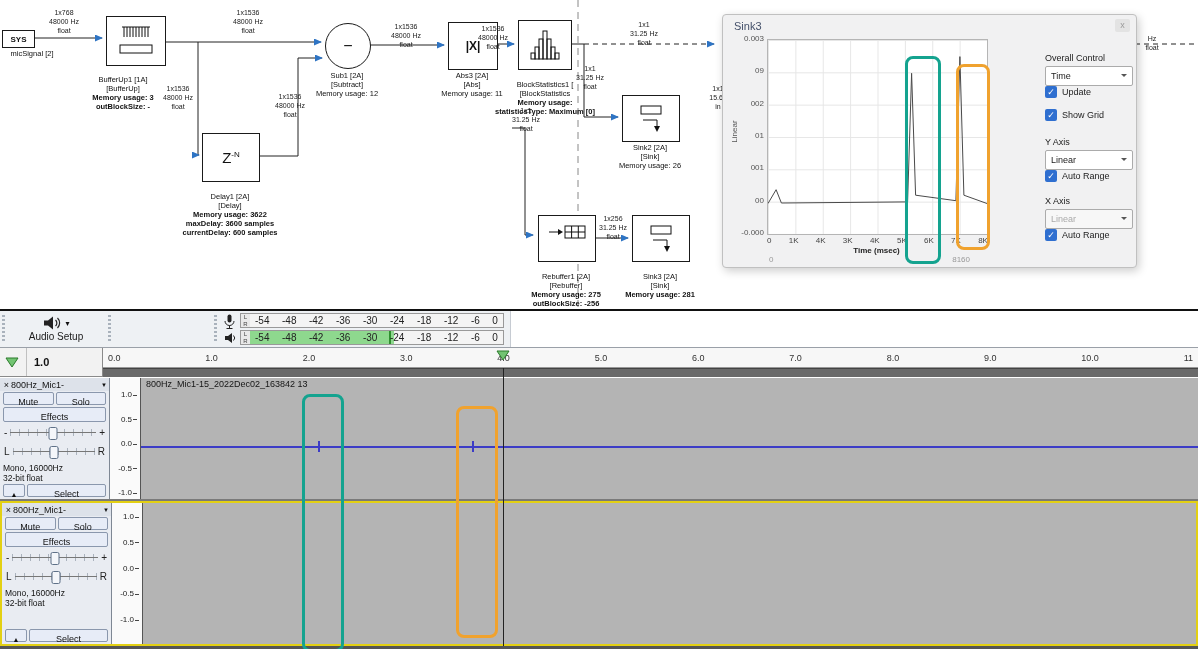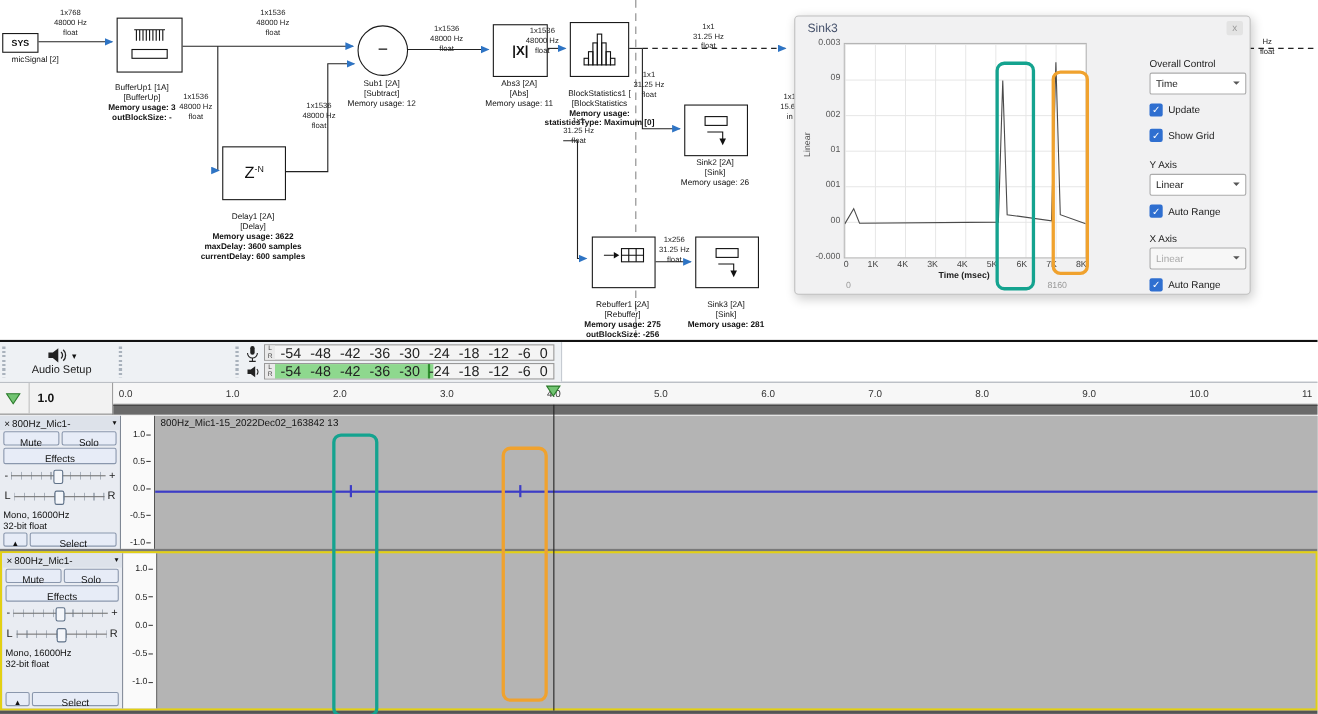--- a/index.html
+++ b/index.html
@@ -34,21 +34,21 @@
   .ylab{position:absolute;left:-14px;top:112px;width:50px;text-align:center;font-size:8px;color:#555;
         transform:rotate(-90deg)}
   .xticks{position:absolute;left:44px;top:221px;width:221px;display:flex;justify-content:space-between;
           font-size:8px;color:#444}
   .xlabel{position:absolute;left:44px;top:231px;width:219px;text-align:center;font-size:8px;font-weight:bold;color:#222}
   .xrange{position:absolute;left:44px;top:240px;width:219px;display:flex;justify-content:space-between;
           box-sizing:border-box;padding:0 16px 0 2px;font-size:8px;color:#999}
   .panel{position:absolute;left:322px;top:38px;width:88px;font-size:9px;color:#222}
   .ptitle{margin-bottom:3px}
   .select{height:18px;background:#fff;border:1px solid #ababab;border-radius:2px;line-height:18px;
-          padding-left:5px;position:relative;margin-bottom:8px}
+          padding-left:5px;position:relative;}
   .select::after{content:"";position:absolute;right:5px;top:7px;border:3.5px solid transparent;border-top-color:#555}
   .select.dis{color:#aaa;background:#f7f7f7}
   .cb{display:flex;align-items:center;gap:5px;margin-bottom:11px}
   .cbbox{width:12px;height:12px;background:#2f6fd0;border-radius:2px;color:#fff;font-size:9px;
          line-height:12px;text-align:center;flex:none}
   
   #aud-sep{position:absolute;left:0;top:309px;width:1198px;height:2px;background:#111;z-index:5}
   #toolbar{position:absolute;left:0;top:311px;width:1198px;height:36px;background:#fff;
            border-bottom:1px solid #9aa0a8;box-sizing:content-box;z-index:5}
   .dock{position:absolute;left:0;top:0;width:510px;height:36px;background:#eef1f4;border-right:1px solid #c6cbd2}
@@ -56,21 +56,21 @@
         background-image:repeating-linear-gradient(to bottom,#a9b2bc 0 2px,transparent 2px 4px)}
   .cluster{position:absolute;top:1px;height:34px;display:flex;flex-direction:column;align-items:center;
            justify-content:center;gap:1px}
   .crow{display:flex;align-items:center;gap:3px}
   .clabel{font-size:10px;color:#1a1a1a}
   .meter{position:absolute;height:15px;border:1px solid #999;background:#f4f4f4;display:flex;box-sizing:border-box}
   .lrcol{width:9px;background:#e9e9e9;display:flex;flex-direction:column;justify-content:space-around;
          align-items:center;font-size:6px;color:#444;line-height:6px}
   .bars{position:relative;flex:1}
   .nums{position:absolute;left:0;top:0;right:0;bottom:0;display:flex;justify-content:space-between;
-        align-items:center;padding:0 5px;font-size:13px;color:#222;z-index:2}
+        align-items:center;padding:0 5px;font-size:10px;color:#222;z-index:2}
   .green{position:absolute;left:0;top:0;bottom:0;width:57%;background:#8ed88e}
   .peak{position:absolute;left:55%;top:0;bottom:0;width:2px;background:#2f8f2f}
   #tl-left{position:absolute;left:0;top:348px;width:103px;height:29px;background:#f2f2f2;
            border-right:1px solid #8a8a8a;border-bottom:1px solid #8a8a8a;box-sizing:border-box;
            display:flex;align-items:center;z-index:5}
   #tl-left .sep{width:1px;height:100%;background:#c0c0c0;margin:0 7px}
   #tl-left .val{font-size:11px;font-weight:bold;color:#111}
   #tl-ruler{position:absolute;left:103px;top:348px;width:1095px;height:20px;background:#f7f7f7;
             border-bottom:1px solid #999;box-sizing:border-box;display:flex;justify-content:space-between;
             align-items:center;padding:0 5px;font-size:9px;color:#333;z-index:5}
@@ -195,21 +195,21 @@
     </div>
     <div class="block" style="left:632px;top:215px;width:56px;height:45px">
       <svg width="40" height="34" viewBox="0 0 40 34">
         <rect x="10" y="4" width="20" height="8" fill="none" stroke="#111"></rect>
         <path d="M12,18 H26 V25" fill="none" stroke="#111"></path>
         <path d="M23,24 L26,30 L29,24 Z" fill="#111"></path>
       </svg>
     </div>
 
     <div class="cap" style="left:-4px;top:49px;width:72px">micSignal [2]</div>
-    <div class="cap" style="left:73px;top:66px;width:112px">
+    <div class="cap" style="left:67px;top:66px;width:112px">
       <div>BufferUp1 [1A]
 [BufferUp]</div><div class="bold">Memory usage: 3
 outBlockSize: -</div>
     </div>
     <div class="cap" style="left:166px;top:183px;width:128px">
       <div>Delay1 [2A]
 [Delay]</div><div class="bold">Memory usage: 3622
 maxDelay: 3600 samples
 currentDelay: 600 samples</div>
     </div>

